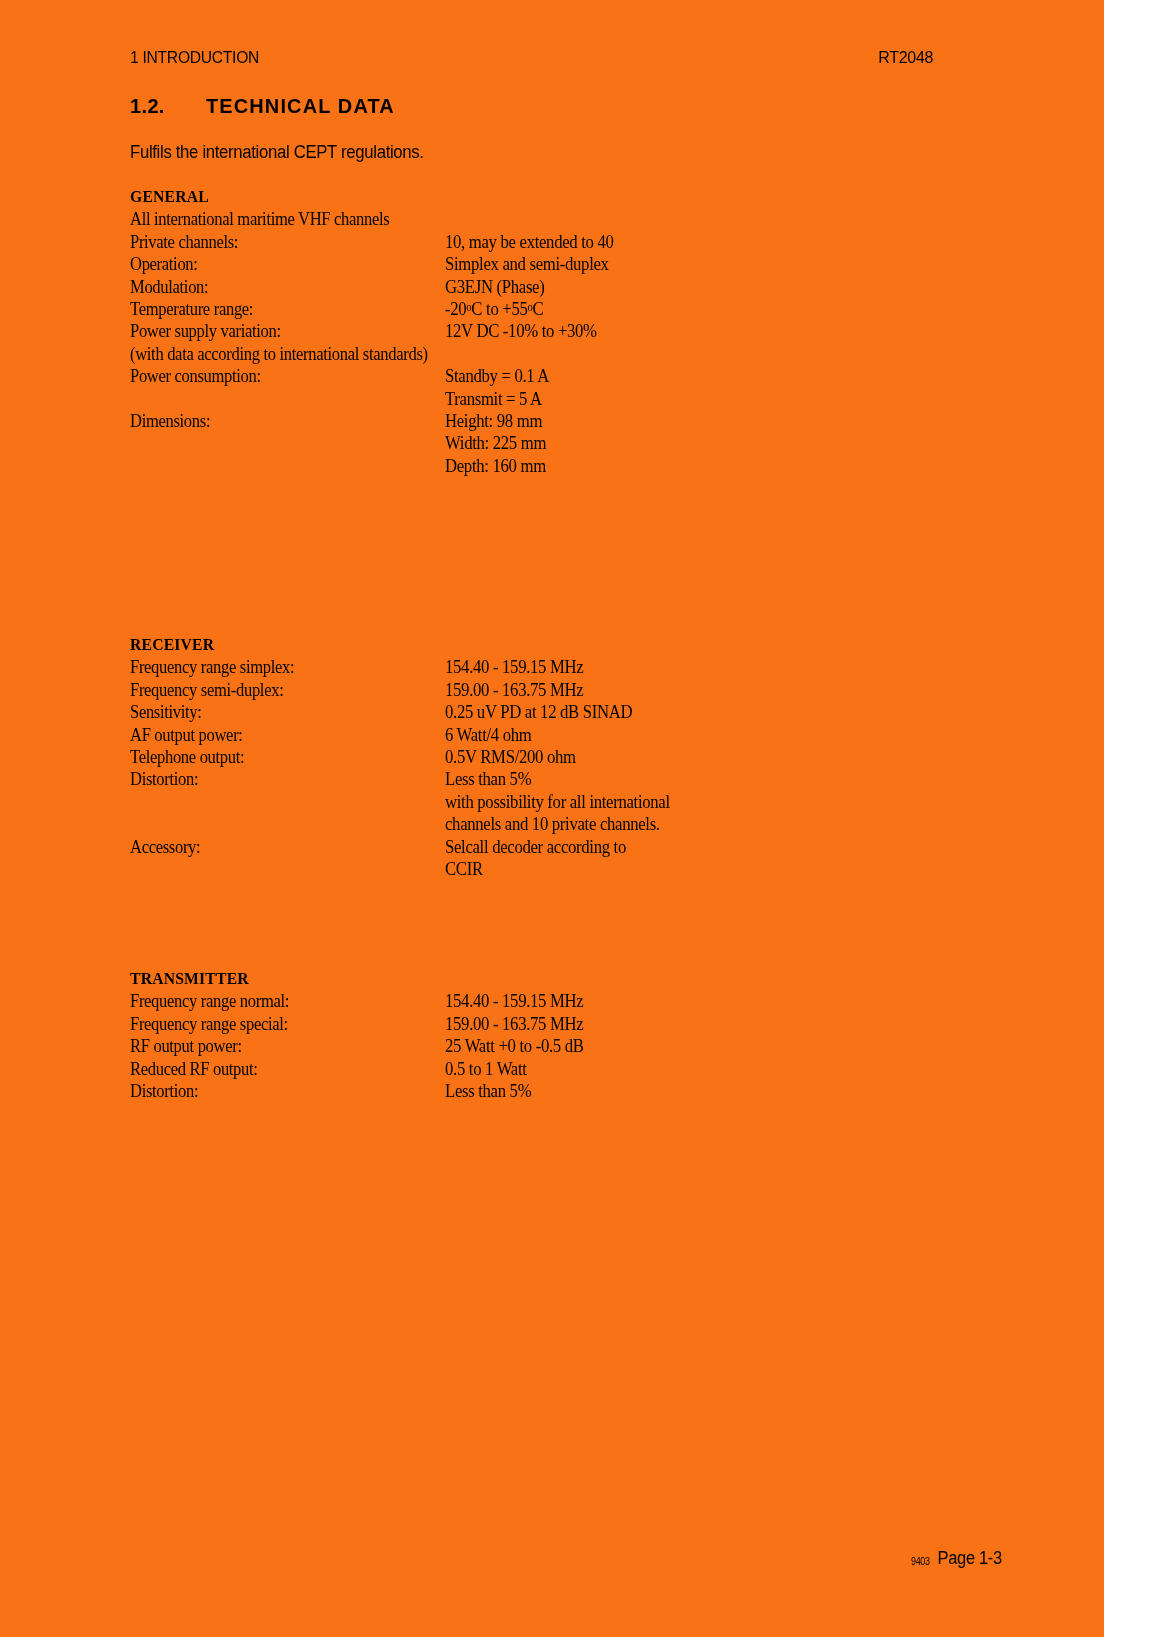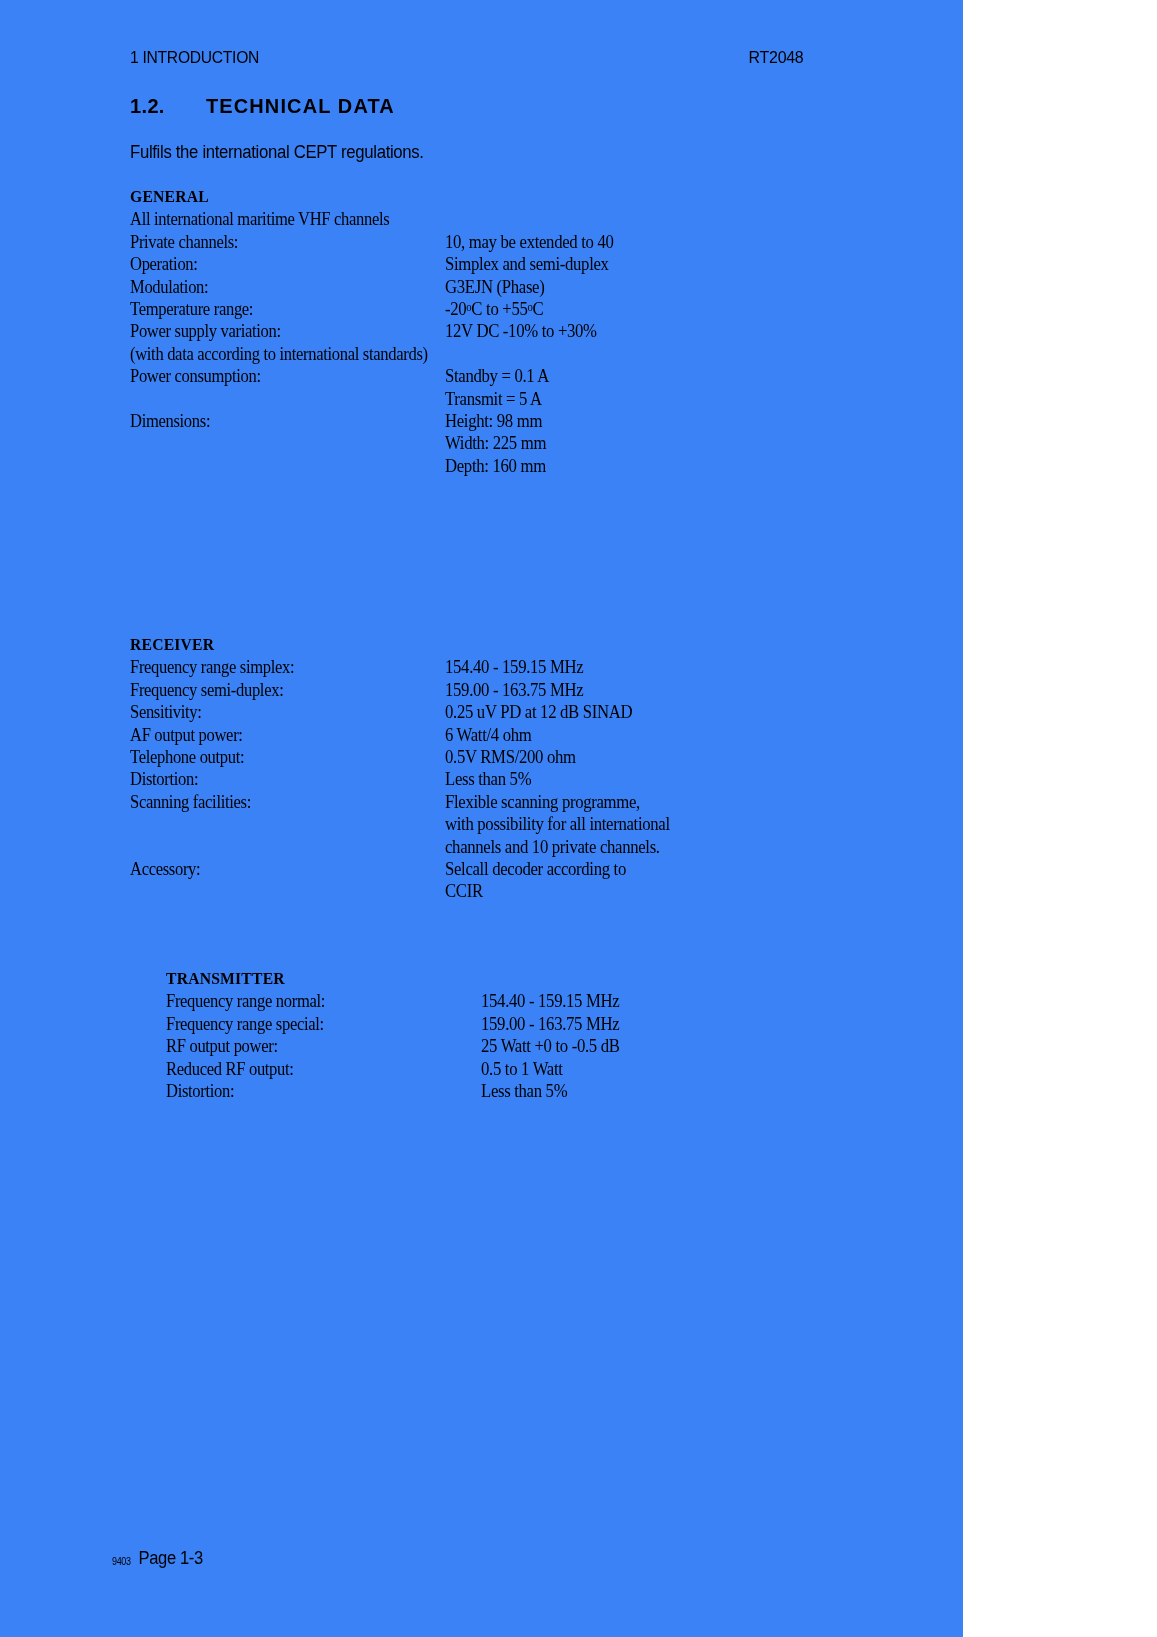--- a/index.html
+++ b/index.html
@@ -6,23 +6,23 @@
     margin: 0;
     padding: 0;
     background: #ffffff;
   }
   body {
     font-family: "Liberation Sans", "DejaVu Sans", sans-serif;
     color: #000000;
   }
   #page {
     position: relative;
-    width: 963px;
+    width: 1104px;
     height: 1637px;
-    background: #3b82f6;
+    background: #f97316;
     overflow: hidden;
   }
 
   
   .running-head {
     position: absolute;
     left: 130px;
     right: 102px;
     top: 48px;
     display: flex;
@@ -107,21 +107,21 @@
     line-height: 0;
   }
 
   
   .footer {
     position: absolute;
     left: 112px;
     right: 102px;
     top: 1548px;
     display: flex;
-    justify-content: flex-start;
+    justify-content: flex-end;
     align-items: flex-end;
   }
   .footer .rev {
     font-size: 10px;
     letter-spacing: -0.4px;
     transform: scaleX(0.9);
     transform-origin: left bottom;
     padding-bottom: 2px;
   }
   .footer .pg {
@@ -220,43 +220,39 @@
         </div>
         <div class="row">
           <span class="lbl">Telephone output:</span>
           <span class="val">0.5V RMS/200 ohm</span>
         </div>
         <div class="row">
           <span class="lbl">Distortion:</span>
           <span class="val">Less than 5%</span>
         </div>
         <div class="row">
-          <span class="lbl">Scanning facilities:</span>
-          <span class="val">Flexible scanning programme,</span>
-        </div>
-        <div class="row">
           <span class="lbl"></span>
           <span class="val">with possibility for all international</span>
         </div>
         <div class="row">
           <span class="lbl"></span>
           <span class="val">channels and 10 private channels.</span>
         </div>
         <div class="row">
           <span class="lbl">Accessory:</span>
           <span class="val">Selcall decoder according to</span>
         </div>
         <div class="row">
           <span class="lbl"></span>
           <span class="val">CCIR</span>
         </div>
       </div>
   </div>
 
-  <div class="block" id="block-transmitter" style="top:968px;margin-left:36px;">
+  <div class="block" id="block-transmitter" style="top:968px;">
     <div class="sec-head">TRANSMITTER</div>
     <div id="rows-transmitter">
         <div class="row">
           <span class="lbl">Frequency range normal:</span>
           <span class="val">154.40 - 159.15 MHz</span>
         </div>
         <div class="row">
           <span class="lbl">Frequency range special:</span>
           <span class="val">159.00 - 163.75 MHz</span>
         </div>

